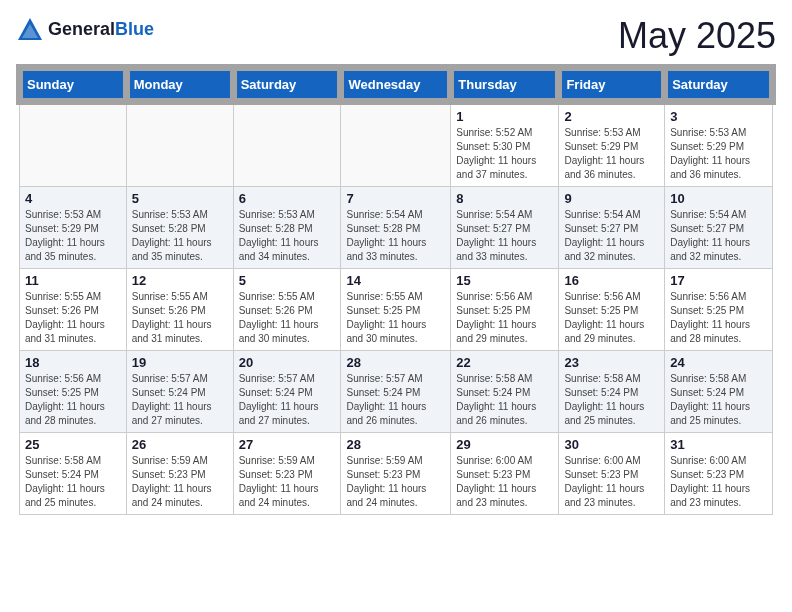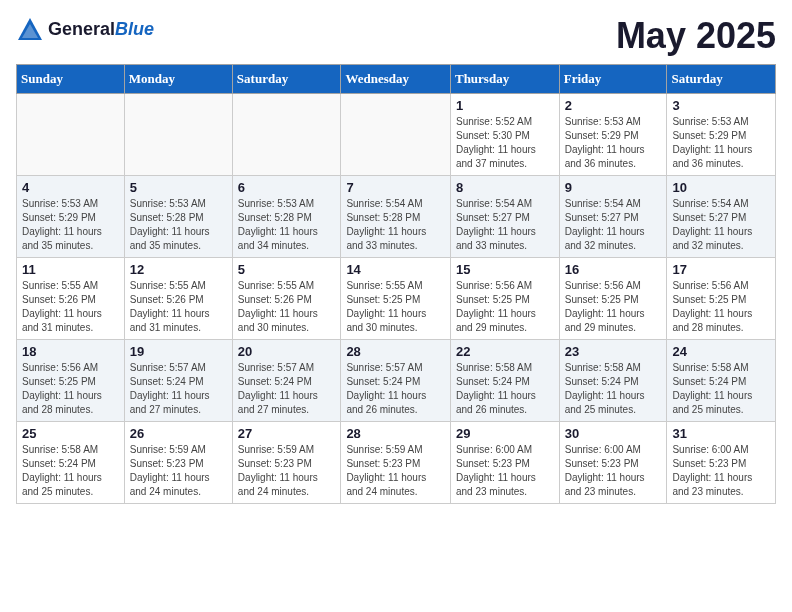--- a/index.html
+++ b/index.html
@@ -26,54 +26,52 @@
     }
     .logo-general {
       font-size: 18px;
       font-weight: bold;
       color: #1a1a2e;
     }
     .logo-blue {
       font-size: 18px;
       font-weight: bold;
       color: #1565c0;
-      font-style: italic;
     }
     .logo-icon {
       width: 28px;
       height: 28px;
       margin-right: 4px;
     }
     .title-area {
       text-align: right;
     }
     .month-title {
       font-size: 36px;
-      font-weight: bold;
+      font-weight: normal;
       color: #1a1a2e;
       line-height: 1.1;
     }
     .location {
       font-size: 15px;
       color: #333;
     }
     .calendar {
       width: 100%;
       border-collapse: collapse;
       border: 1px solid #ccc;
     }
     .calendar th {
       background-color: #1565c0;
       color: #fff;
       font-size: 13px;
       font-weight: bold;
       padding: 6px 4px;
       text-align: left;
-      border: 1px solid #a3a3a3;
-      font-family: Liberation Serif, serif;
+      border: 7px solid #a3a3a3;
     }
     .calendar td {
       vertical-align: top;
       border: 1px solid #ccc;
       padding: 4px 5px;
       width: 113px;
       min-height: 80px;
       font-size: 11px;
       color: #333;
       background: #fff;

